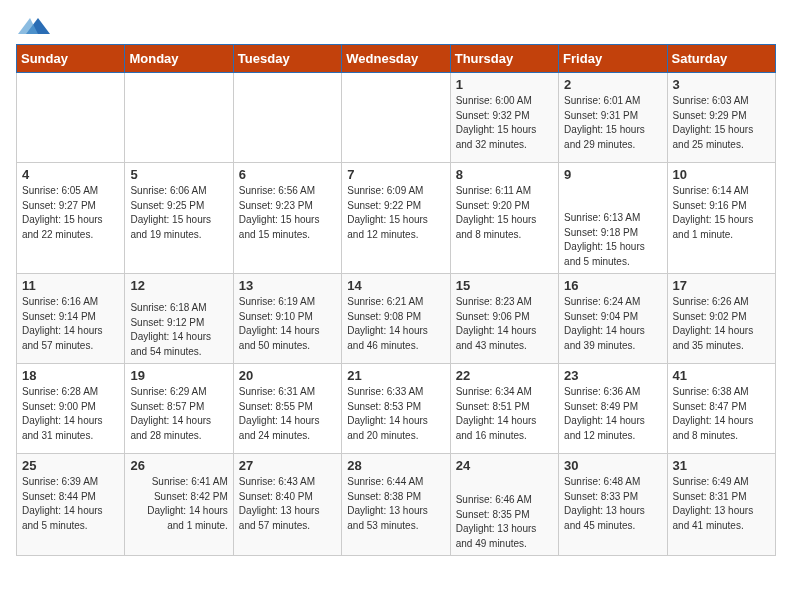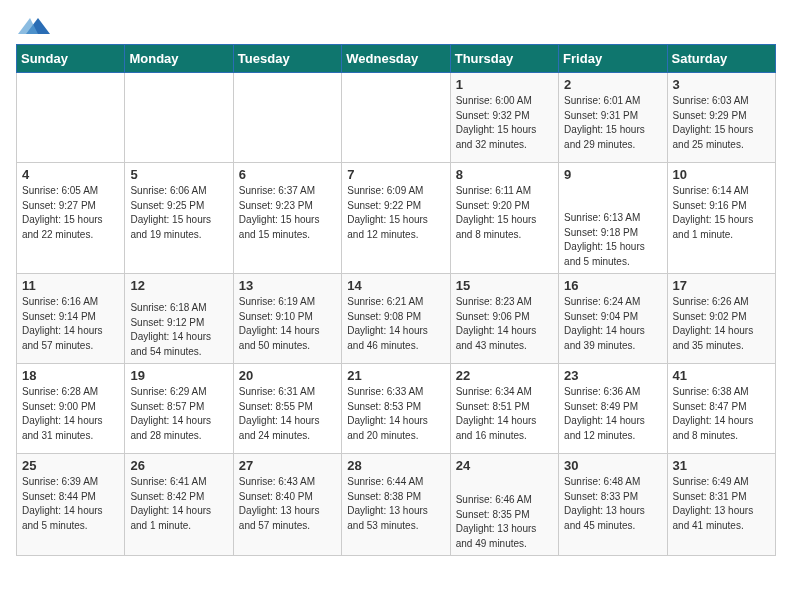--- a/index.html
+++ b/index.html
@@ -51,21 +51,21 @@
     .location {
       font-size: 15px;
       color: #555;
     }
     table {
       width: 100%;
       border-collapse: collapse;
       table-layout: fixed;
     }
     thead tr {
-      background-color: #0f766e;
+      background-color: #c2410c;
       color: white;
     }
     thead th {
       padding: 6px 4px;
       font-size: 13px;
       font-weight: bold;
       text-align: left;
       border: 1px solid #2a6db5;
     }
     tbody tr {
@@ -168,21 +168,21 @@
         </td>
         <td>
           <div class="day-num">5</div>
           <div class="day-info" style="white-space: pre-line;">Sunrise: 6:06 AM
 Sunset: 9:25 PM
 Daylight: 15 hours
 and 19 minutes.</div>
         </td>
         <td>
           <div class="day-num">6</div>
-          <div class="day-info" style="white-space: pre-line;">Sunrise: 6:37 AM
+          <div class="day-info" style="white-space: pre-line;">Sunrise: 6:56 AM
 Sunset: 9:23 PM
 Daylight: 15 hours
 and 15 minutes.</div>
         </td>
         <td>
           <div class="day-num">7</div>
           <div class="day-info" style="white-space: pre-line;">Sunrise: 6:09 AM
 Sunset: 9:22 PM
 Daylight: 15 hours
 and 12 minutes.</div>
@@ -314,21 +314,21 @@
       <tr>
         <td>
           <div class="day-num">25</div>
           <div class="day-info" style="white-space: pre-line;">Sunrise: 6:39 AM
 Sunset: 8:44 PM
 Daylight: 14 hours
 and 5 minutes.</div>
         </td>
         <td>
           <div class="day-num">26</div>
-          <div class="day-info" style="white-space: pre-line;">Sunrise: 6:41 AM
+          <div class="day-info" style="white-space: pre-line; text-align: right;">Sunrise: 6:41 AM
 Sunset: 8:42 PM
 Daylight: 14 hours
 and 1 minute.</div>
         </td>
         <td>
           <div class="day-num">27</div>
           <div class="day-info" style="white-space: pre-line;">Sunrise: 6:43 AM
 Sunset: 8:40 PM
 Daylight: 13 hours
 and 57 minutes.</div>

